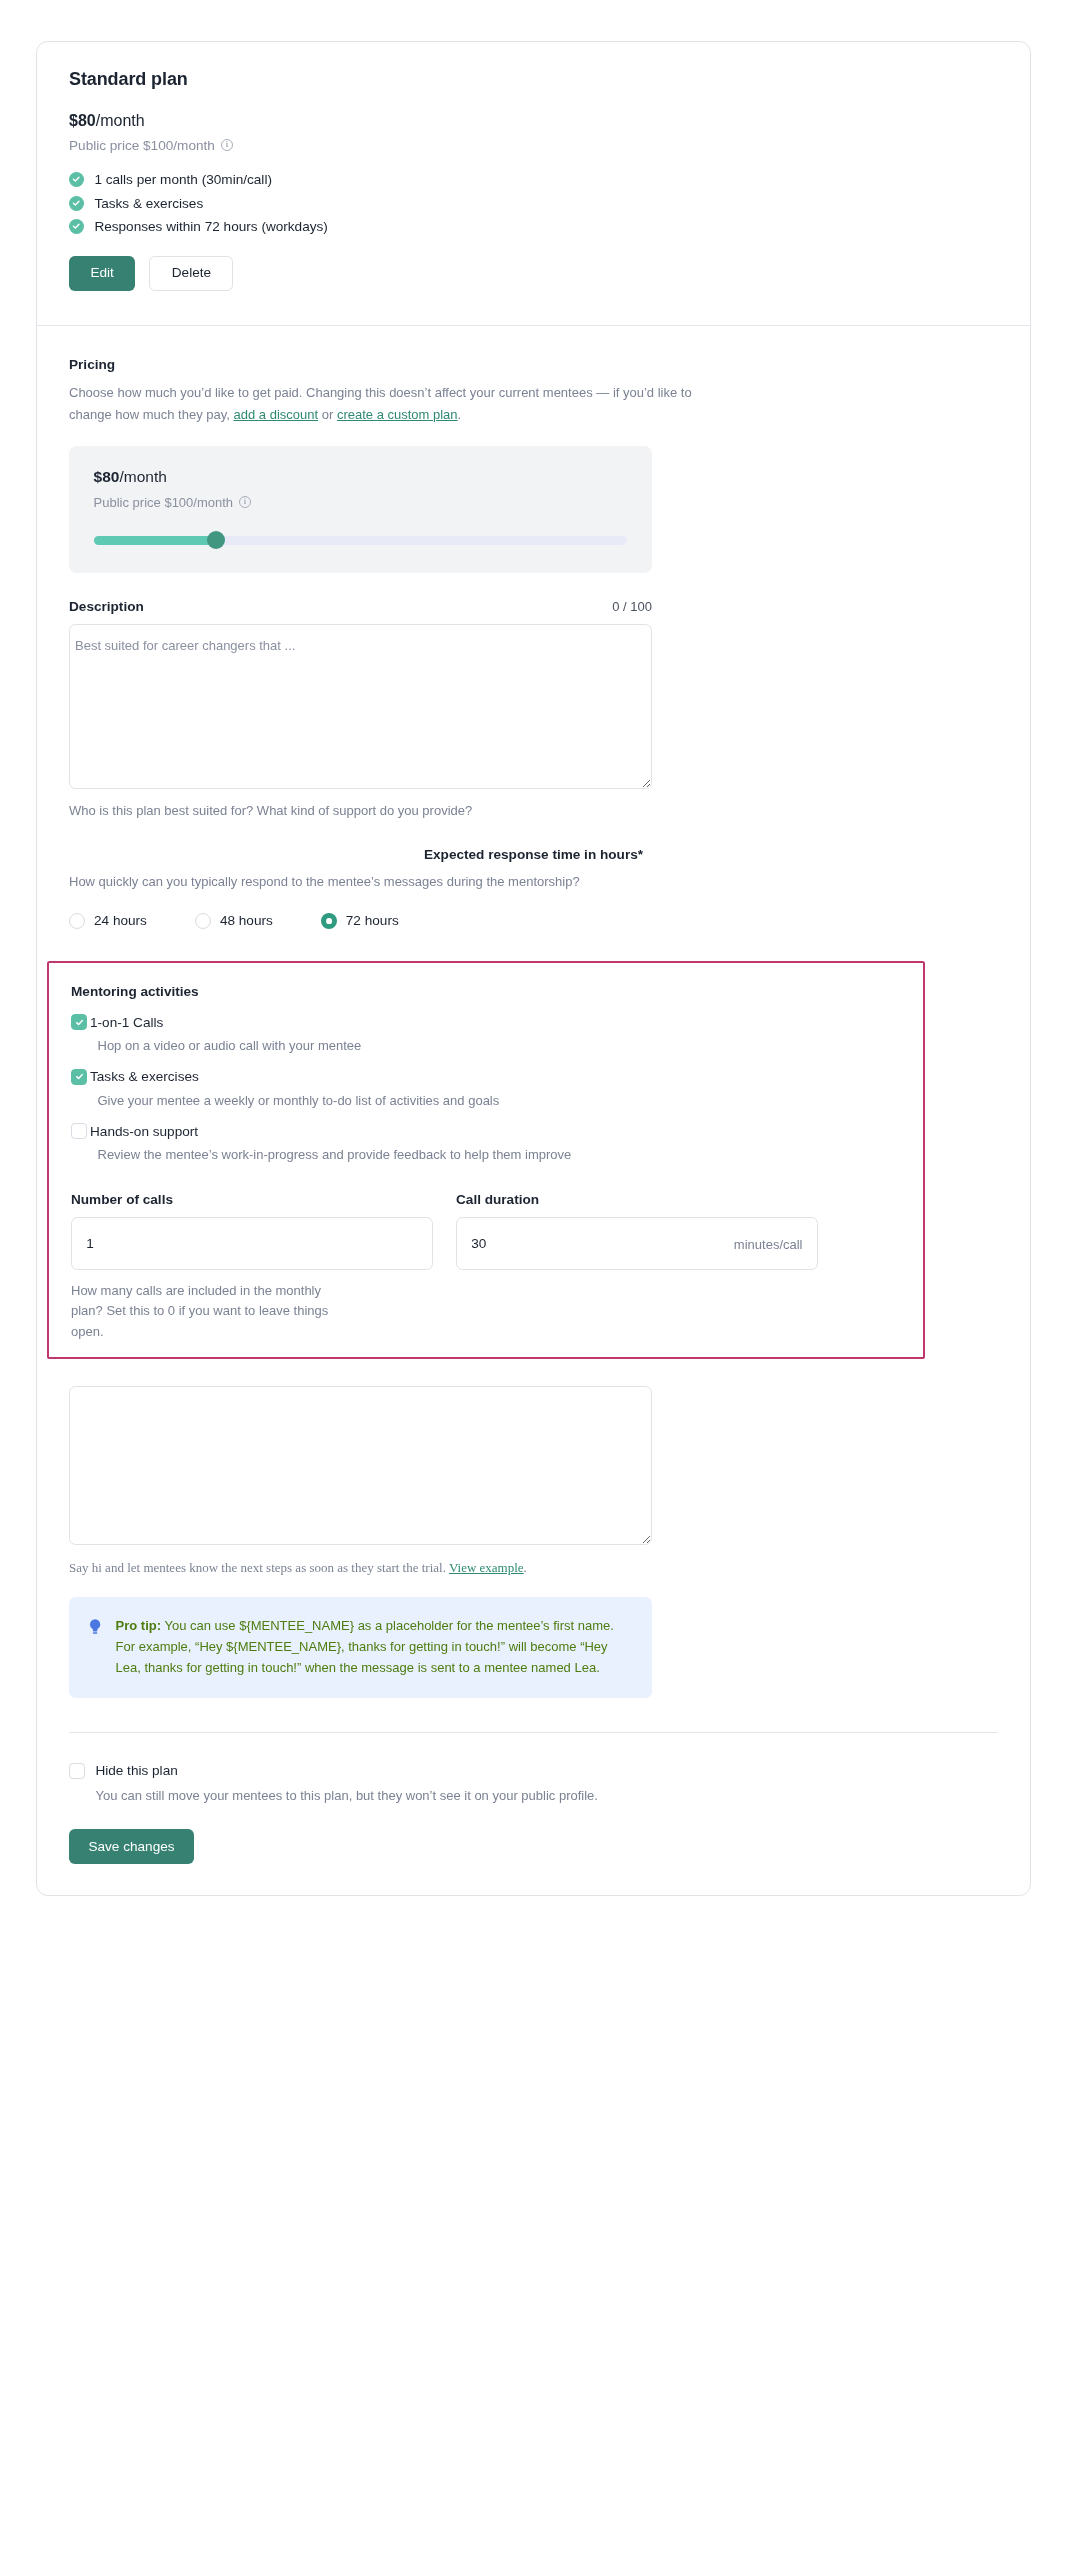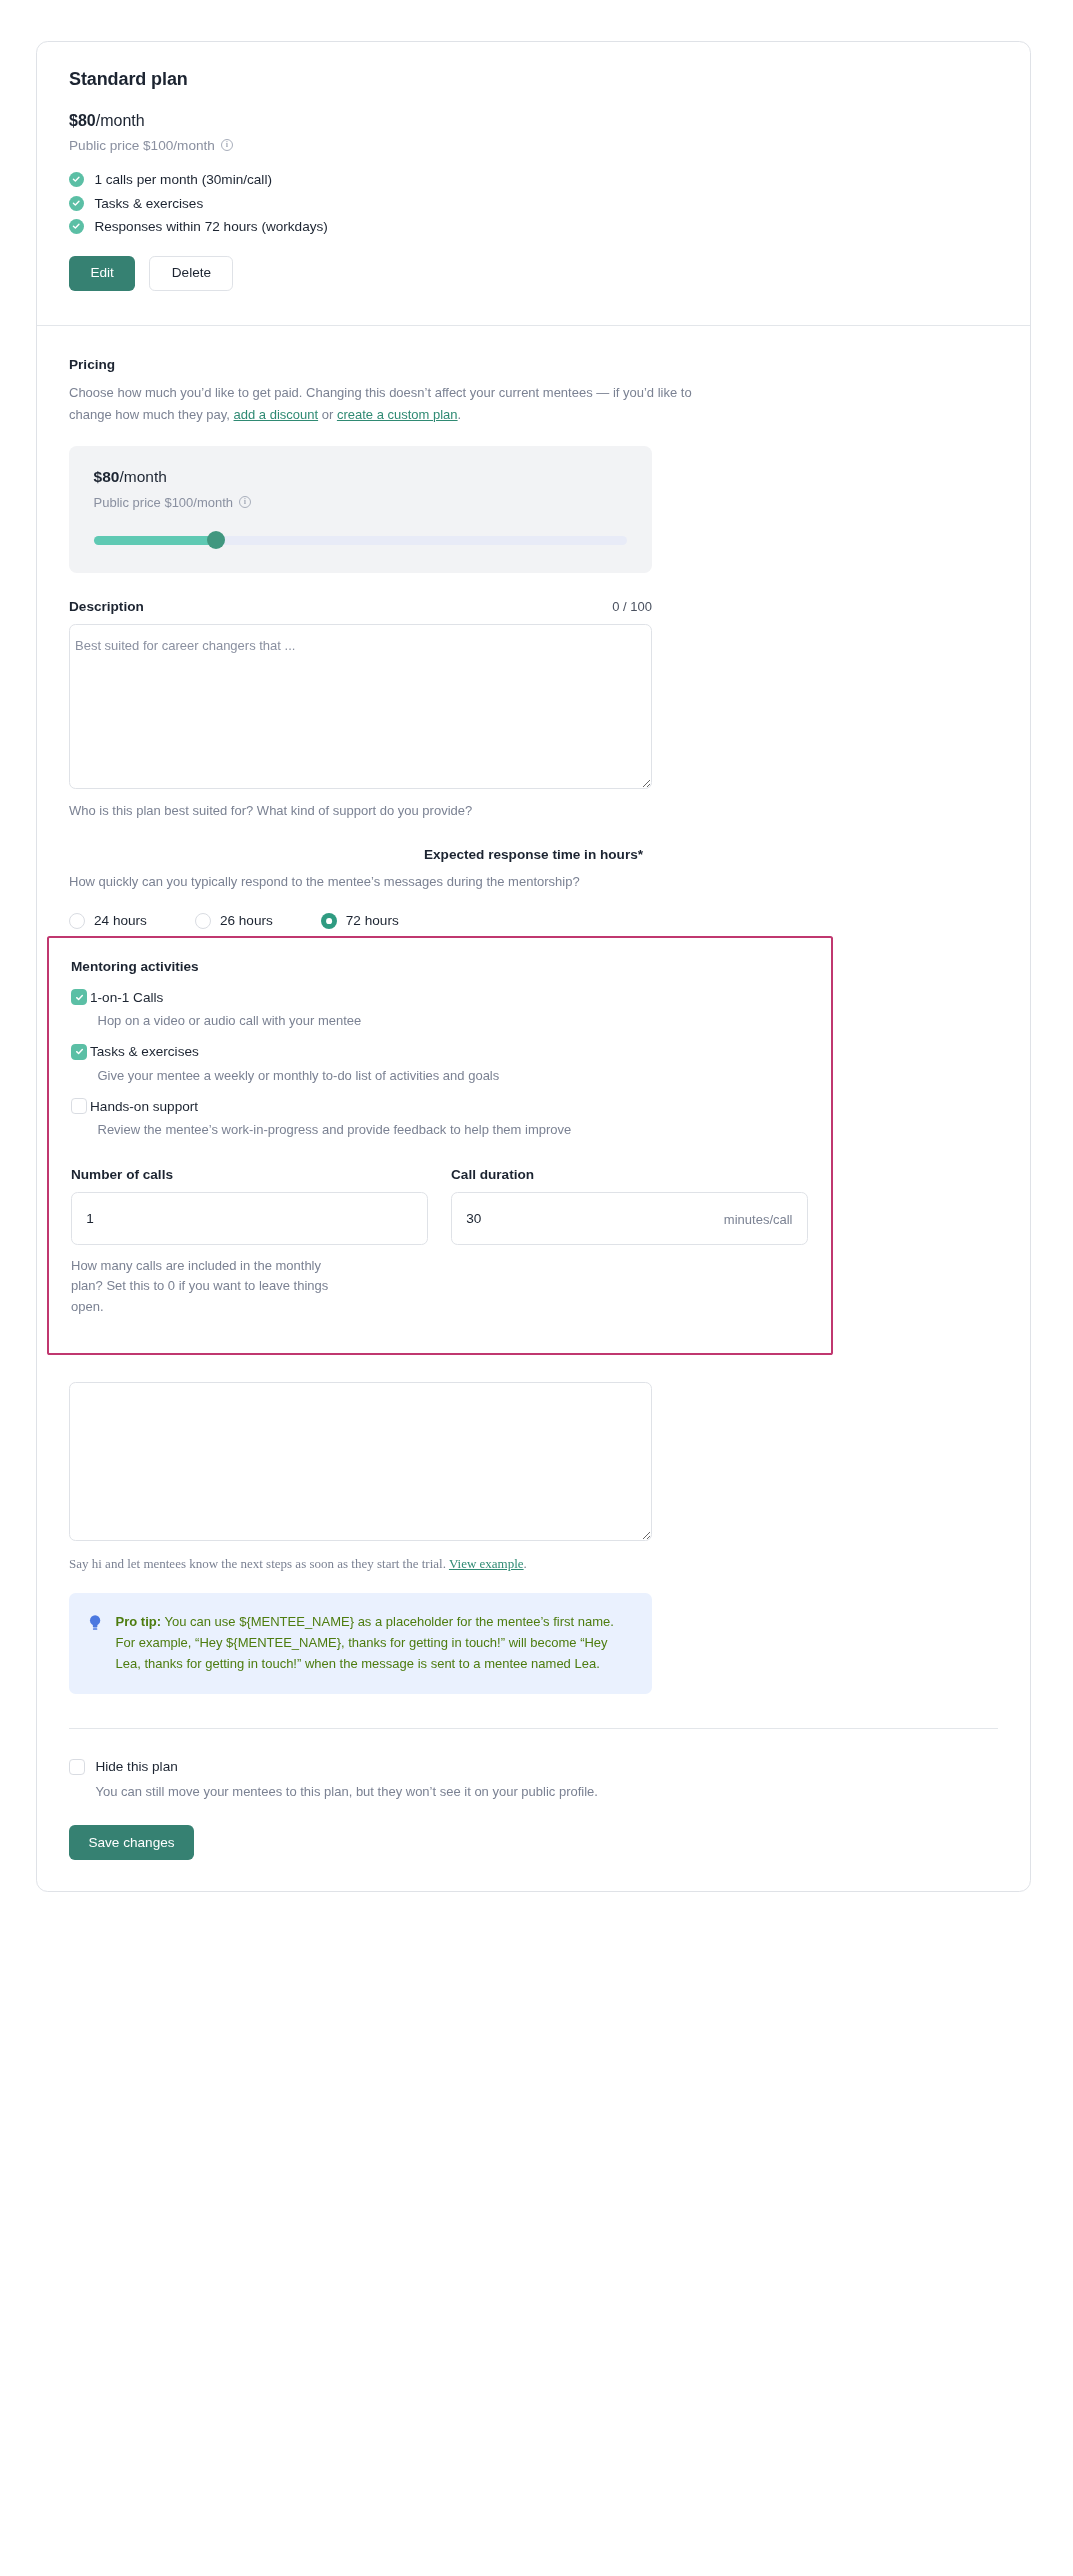--- a/index.html
+++ b/index.html
@@ -222,25 +222,25 @@
     transform: translate(-50%,-50%);
     width: 5.8px; height: 5.8px;
     border-radius: 50%;
     background: #ffffff;
   }
   .radio-lbl { font-size: 13.6px; color: #1c2431; }
 
   
   .highlight-box {
     position: relative;
-    margin: 7px 0 0 -22px;
-    width: 786px;
+    margin: 32px 0 0 -22px;
+    width: 878px;
     border: 2.6px solid #c0376f;
     border-radius: 2.6px;
-    padding: 21px 23px 35px 22px;
+    padding: 21px 23px 14px 22px;
     background: #fff;
   }
   .mh-top {
     display: flex;
     justify-content: space-between;
     align-items: flex-start;
   }
   .mh-title { font-size: 13.6px; font-weight: bold; color: #1c2431; }
   .annotation {
     font-size: 13.6px;
@@ -451,21 +451,21 @@
       <div class="field-block">
         <div class="resp-label">Expected response time in hours*</div>
         <div class="resp-hint">How quickly can you typically respond to the mentee’s messages during the mentorship?</div>
         <div class="radio-row">
           <label class="radio-item">
             <span class="radio-dot"></span>
             <span class="radio-lbl">24 hours</span>
           </label>
           <label class="radio-item">
             <span class="radio-dot"></span>
-            <span class="radio-lbl">26 hours</span>
+            <span class="radio-lbl">48 hours</span>
           </label>
           <label class="radio-item">
             <span class="radio-dot on"></span>
             <span class="radio-lbl">72 hours</span>
           </label>
         </div>
       </div>
 
       <div class="highlight-box">
         <div class="mh-top">

